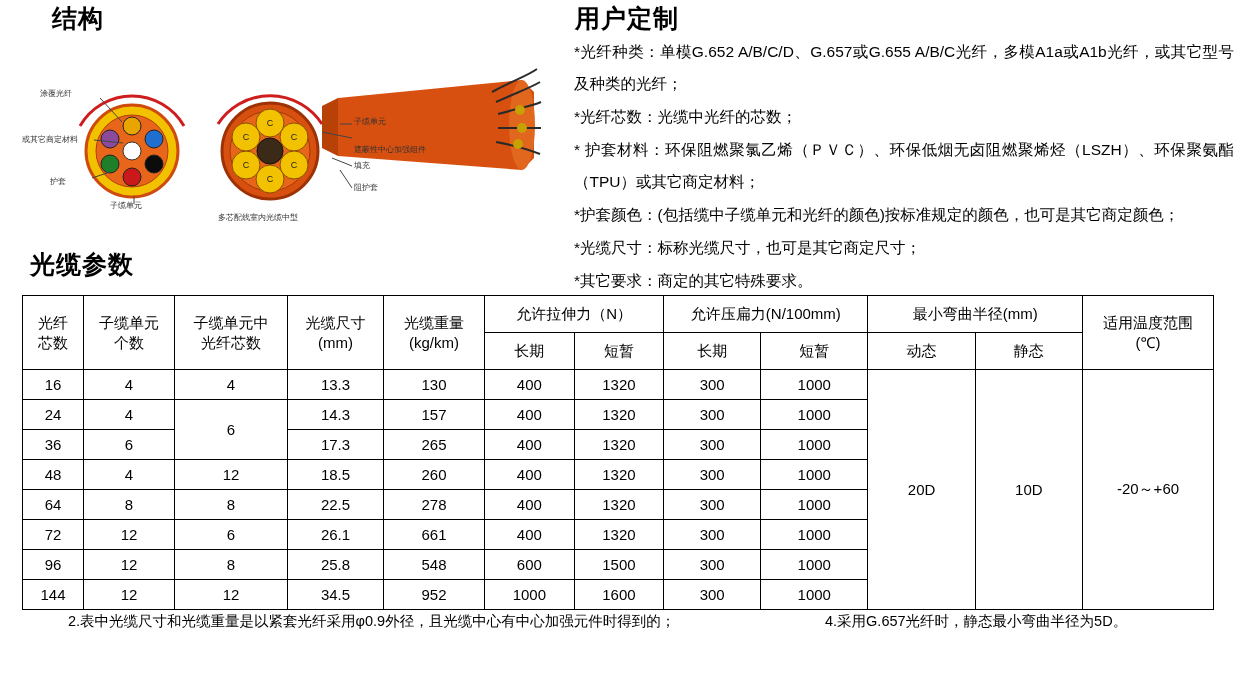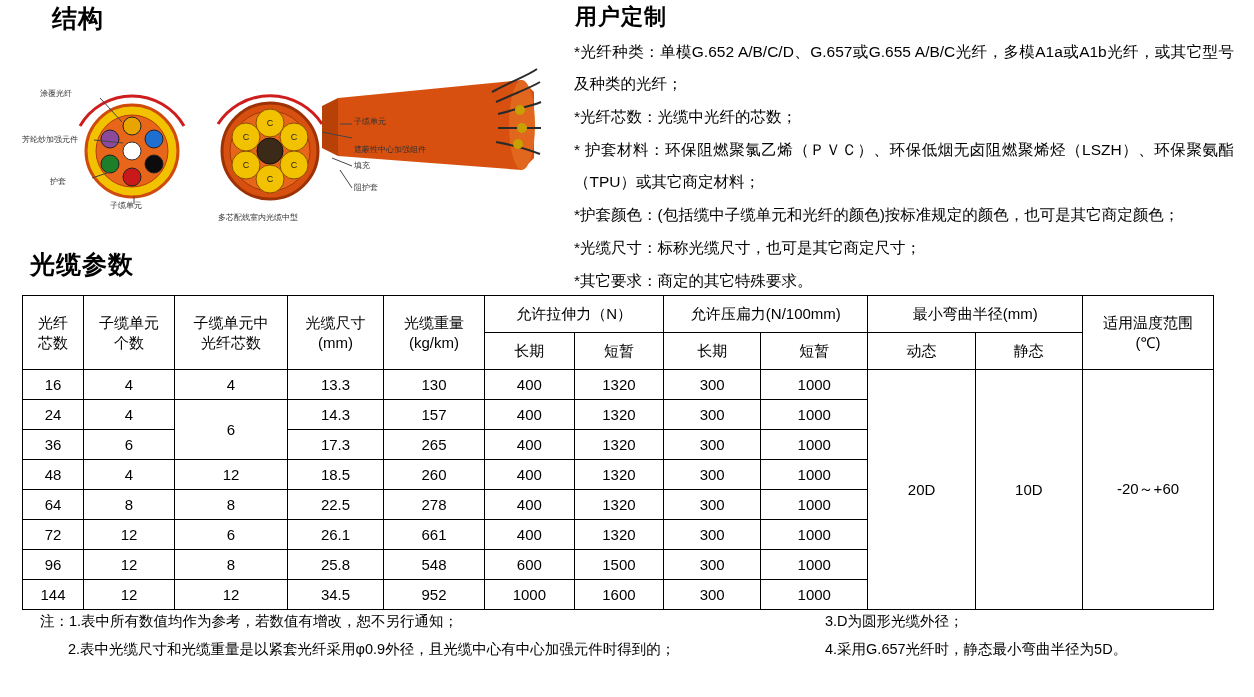--- a/index.html
+++ b/index.html
@@ -28,21 +28,21 @@
     top: 2px;
     font-size: 25px;
     font-weight: bold;
     letter-spacing: 1px;
     margin-left: 22px;
   }
   .h-custom {
     position: absolute;
     left: 575px;
     top: 2px;
-    font-size: 22px;
+    font-size: 25px;
     font-weight: bold;
     letter-spacing: 1px;
   }
   .h-params {
     position: absolute;
     left: 30px;
     top: 248px;
     font-size: 25px;
     font-weight: bold;
     letter-spacing: 1px;
@@ -198,21 +198,21 @@
         <line x1="70" y1="142" x2="88" y2="136"></line>
         <line x1="112" y1="168" x2="112" y2="160"></line>
         <line x1="330" y1="88" x2="318" y2="88"></line>
         <line x1="330" y1="102" x2="300" y2="96"></line>
         <line x1="330" y1="130" x2="310" y2="122"></line>
         <line x1="330" y1="152" x2="318" y2="134"></line>
       </g>
     </svg>
 
     <span class="fig-label" style="left:18px; top:52px;">涂覆光纤</span>
-    <span class="fig-label" style="left:0px; top:98px;">芳纶纱加强元件</span>
+    <span class="fig-label" style="left:0px; top:98px;">或其它商定材料</span>
     <span class="fig-label" style="left:28px; top:140px;">护套</span>
     <span class="fig-label" style="left:88px; top:164px;">子缆单元</span>
     <span class="fig-label" style="left:196px; top:176px;">多芯配线室内光缆中型</span>
     <span class="fig-label" style="left:332px; top:80px;">子缆单元</span>
     <span class="fig-label" style="left:332px; top:108px;">遮蔽性中心加强组件</span>
     <span class="fig-label" style="left:332px; top:124px;">填充</span>
     <span class="fig-label" style="left:332px; top:146px;">阻护套</span>
   </div>
 
   <table class="params">
@@ -344,22 +344,18 @@
         <td>1000</td>
         <td>1600</td>
         <td>300</td>
         <td>1000</td>
       </tr>
     </tbody>
   </table>
 
   <div class="notes">
     <div class="notes-row">
-      <span class="note-left">注：1.表中所有数值均作为参考，若数值有增改，恕不另行通知；</span>
-      <span class="note-right">3.D为圆形光缆外径；</span>
-    </div>
-    <div class="notes-row">
       <span class="note-left2">2.表中光缆尺寸和光缆重量是以紧套光纤采用φ0.9外径，且光缆中心有中心加强元件时得到的；</span>
       <span class="note-right">4.采用G.657光纤时，静态最小弯曲半径为5D。</span>
     </div>
   </div>
 
 </div>
 
 </body></html>

